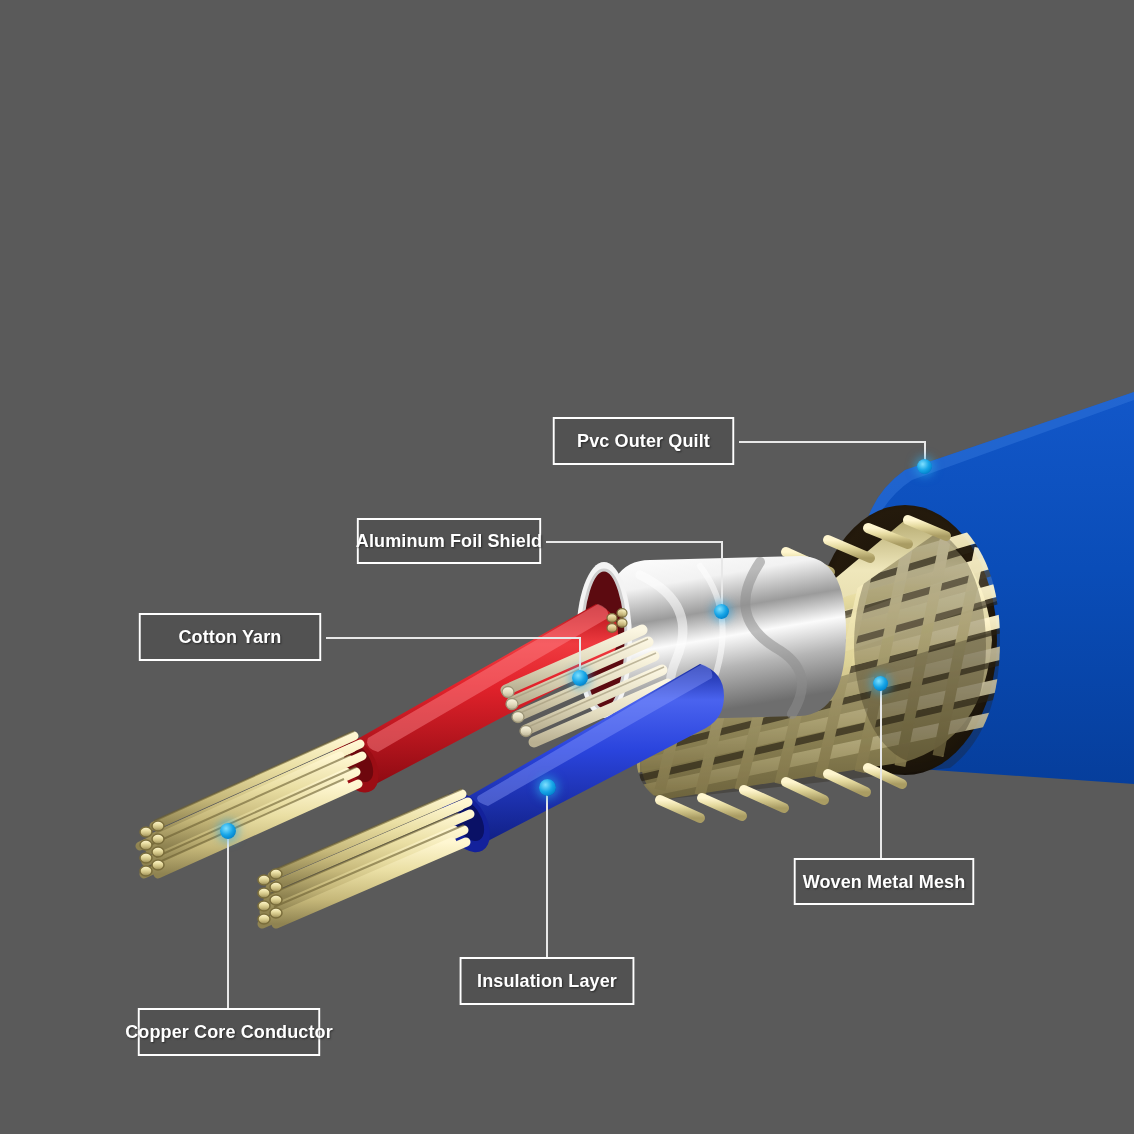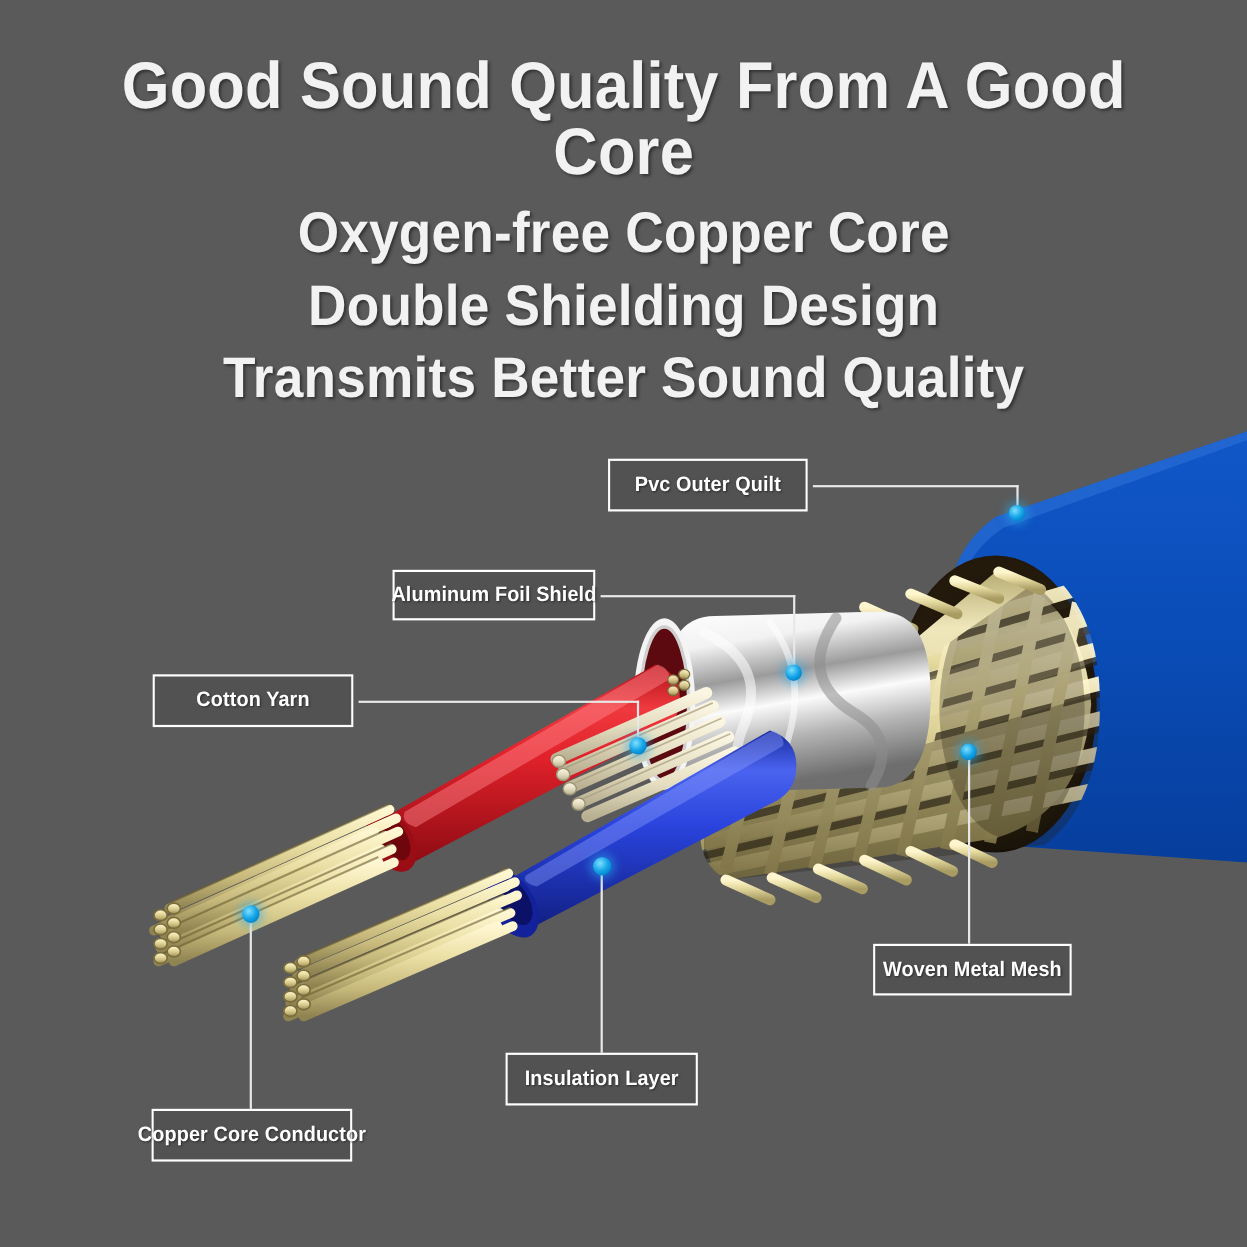--- a/index.html
+++ b/index.html
@@ -329,26 +329,20 @@
     <g opacity=".95">
       <g fill="url(#gCopper)" stroke="#7a6d3b" stroke-width="1.2">
         <ellipse cx="612" cy="618" rx="5" ry="4.4"></ellipse>
           <ellipse cx="612" cy="628" rx="5" ry="4.4"></ellipse>
         <ellipse cx="622" cy="613" rx="5" ry="4.4"></ellipse>
           <ellipse cx="622" cy="623" rx="5" ry="4.4"></ellipse>
       </g>
     </g>
   </svg>
 
-  <div class="headings">
-    <div class="h-line h1">Good Sound Quality From A Good Core</div>
-    <div class="h-line h2">Oxygen-free Copper Core</div>
-    <div class="h-line h3">Double Shielding Design</div>
-    <div class="h-line h4">Transmits Better Sound Quality</div>
-  </div>
 
   <div class="leader h" style="left:739px;top:441px;width:187px;"></div>
   <div class="leader v" style="left:924px;top:441px;height:26px;"></div>
 
   <div class="leader h" style="left:546px;top:541px;width:177px;"></div>
   <div class="leader v" style="left:721px;top:541px;height:72px;"></div>
 
   <div class="leader h" style="left:326px;top:637px;width:255px;"></div>
   <div class="leader v" style="left:579px;top:637px;height:42px;"></div>
 

